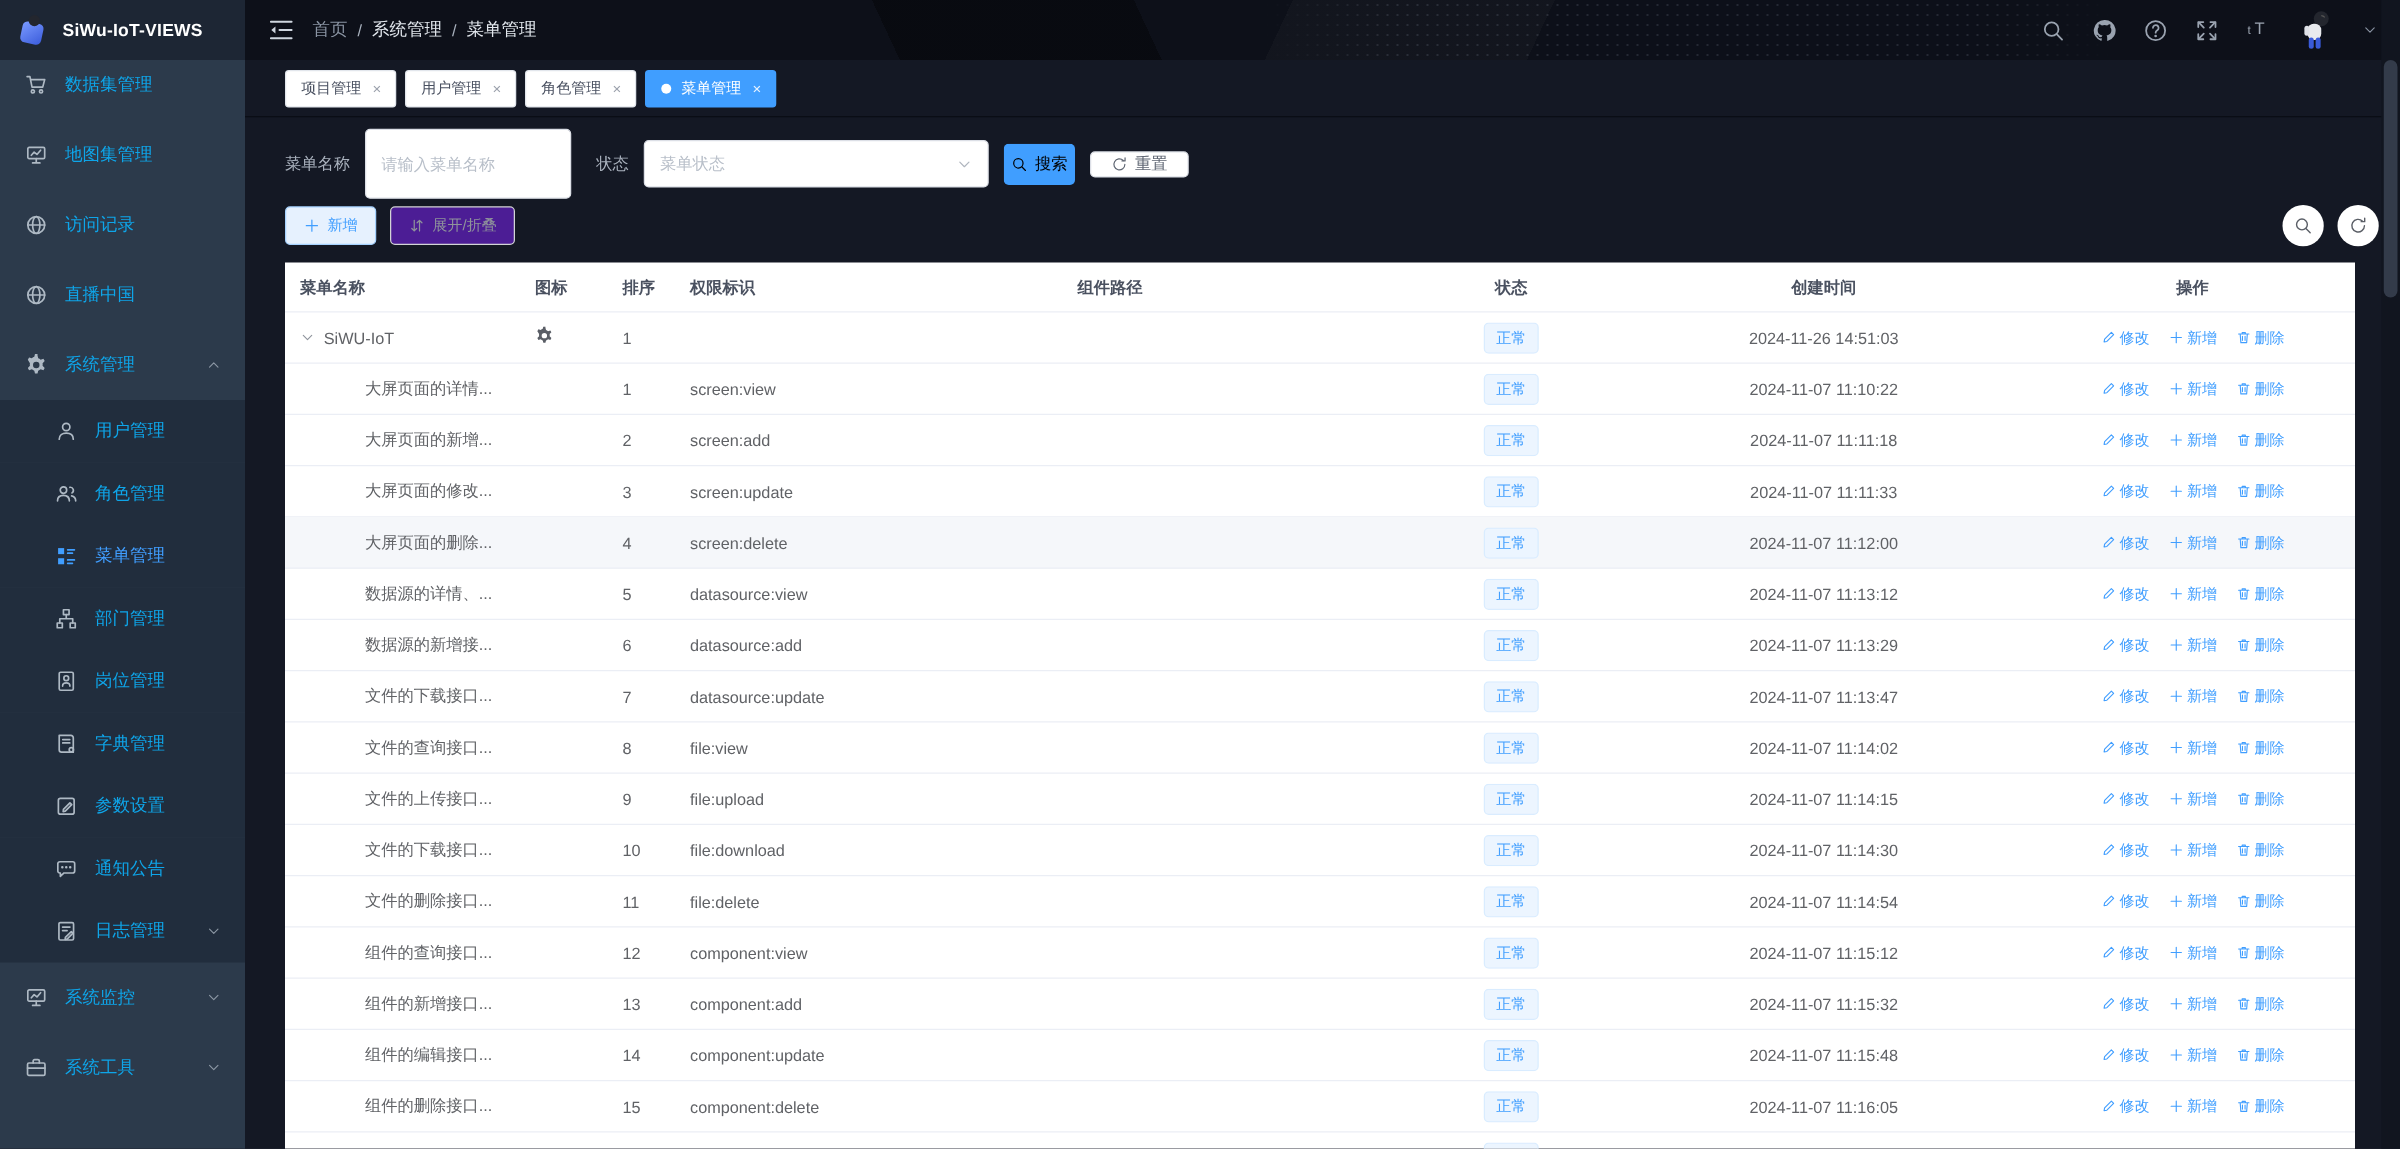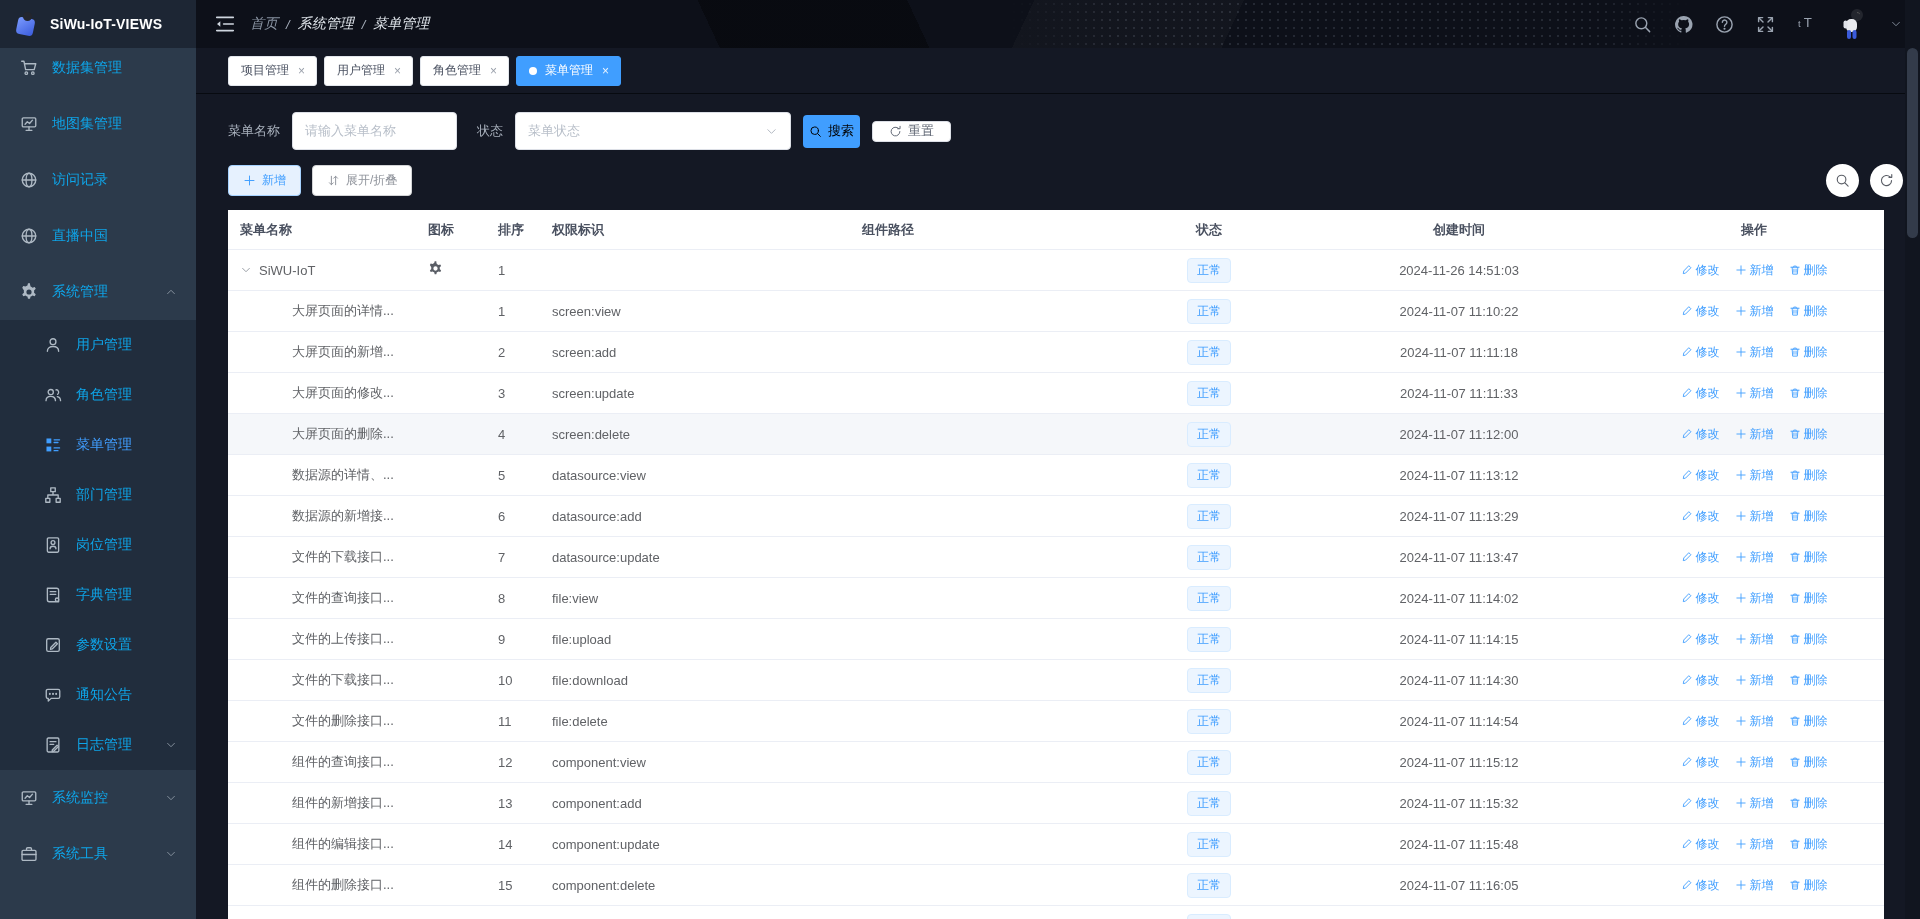--- a/index.html
+++ b/index.html
@@ -31,21 +31,21 @@
   
   .topbar { position:relative; height:48px; background:#0d1019; display:flex; align-items:center; padding:0 18px; gap:14px; overflow:hidden; }
   .topbar .deco-shapes { position:absolute; inset:0; pointer-events:none;
     background:
       linear-gradient(115deg, transparent 48%, rgba(255,255,255,0.025) 48%, rgba(255,255,255,0.025) 60%, transparent 60%),
       linear-gradient(65deg, transparent 30%, rgba(0,0,0,0.35) 30%, rgba(0,0,0,0.35) 42%, transparent 42%); }
   .topbar .map-dots { position:absolute; top:0; right:230px; width:680px; height:48px; pointer-events:none; opacity:.55;
     background-image:radial-gradient(rgba(170,180,200,0.28) 1.1px, transparent 1.2px); background-size:8px 8px;
     -webkit-mask-image:linear-gradient(90deg, transparent, #000 15%, #000 85%, transparent); }
   .fold-btn { position:relative; z-index:2; width:22px; height:22px; color:#cfd6df; cursor:pointer; }
-  .breadcrumb { position:relative; z-index:2; display:flex; align-items:center; font-size:14px; gap:8px;font-style:italic; }
+  .breadcrumb { position:relative; z-index:2; display:flex; align-items:center; font-size:14px; gap:8px; }
   .crumb { color:#e3e8ee; }
   .crumb.dim { color:#8a94a3; }
   .crumb-sep { color:#aab3bf; font-size:13px; }
   .topbar-spacer { flex:1; }
   .top-actions { position:relative; z-index:2; display:flex; align-items:center; gap:22px; }
   .top-icon { width:19px; height:19px; color:#9aa3b0; cursor:pointer; }
   .avatar { width:30px; height:34px; cursor:pointer; }
   .caret-dn { width:12px; height:12px; color:#8a94a3; cursor:pointer; }
 
   
@@ -56,36 +56,36 @@
   .tab .dot { display:none; width:8px; height:8px; border-radius:50%; background:#fff; }
   .tab .close { font-size:12px; color:#9aa0ab; padding:0 1px; }
   .tab.active { background:#409eff; border-color:#409eff; color:#fff; }
   .tab.active .dot { display:block; }
   .tab.active .close { color:#eaf4ff; }
 
   
   .content { flex:1; background:#141824; padding:18px 17px 0 32px; overflow:hidden; }
   .filter-row { display:flex; align-items:center; height:38px; gap:12px; }
   .f-label { color:#a9b1bd; font-size:13px; white-space:nowrap; }
-  .f-input { width:165px; height:38px; background:#fff; border:1px solid #dcdfe6; border-radius:4px;
-    padding:0 12px; font-size:13px; color:#404040; outline:none; font-family:Liberation Serif, serif; }
+  .f-input { width:165px; height:56px; background:#fff; border:1px solid #dcdfe6; border-radius:4px;
+    padding:0 12px; font-size:13px; color:#404040; outline:none; font-family:Liberation Sans, sans-serif; }
   .f-input::placeholder { color:#b8bfc9; }
   .f-select { width:276px; height:38px; background:#fff; border:1px solid #dcdfe6; border-radius:4px;
     padding:0 12px; display:flex; align-items:center; justify-content:space-between; cursor:pointer; }
   .f-select .sel-text { color:#b8bfc9; font-size:13px; }
   .f-select .icon { width:13px; height:13px; color:#b0b6bf; }
   .btn { display:flex; align-items:center; gap:6px; border-radius:4px; font-size:13px; cursor:pointer;
     border:1px solid transparent; white-space:nowrap; }
   .btn .icon { width:13px; height:13px; }
   .btn-search { height:33px; padding:0 5px; background:#409eff; color:#000000; }
   .btn-reset { height:21px; padding:0 16px; background:#fff; border-color:#dcdfe6; color:#5f6673; }
 
   .toolbar-row { margin-top:14px; display:flex; align-items:center; gap:11px; }
   .btn-add { height:31px; padding:0 14px; background:#e6f1fe; border-color:#a6d2ff; color:#409eff; font-size:12px; }
-  .btn-expand { height:31px; padding:0 14px; background:#ffffff; border-color:#d3d4d6; color:#8f939b; font-size:12px; }
+  .btn-expand { height:31px; padding:0 14px; background:#4c1d95; border-color:#d3d4d6; color:#8f939b; font-size:12px; }
   .toolbar-spacer { flex:1; }
   .circle-btn { width:33px; height:33px; border-radius:50%; background:#fff; display:flex; align-items:center;
     justify-content:center; color:#5a5e66; cursor:pointer; }
   .circle-btn .icon { width:15px; height:15px; }
 
   
   .table { margin-top:13px; background:#fff; width:1656px; }
   .tr { display:grid; grid-template-columns:190px 66px 56px 310px 1fr 170px 330px 260px; align-items:center; }
   .thead .tr { height:40px; border-bottom:1px solid #ebeef5; }
   .th { font-size:13px; color:#4a5160; font-weight:bold; padding:0 12px; }

